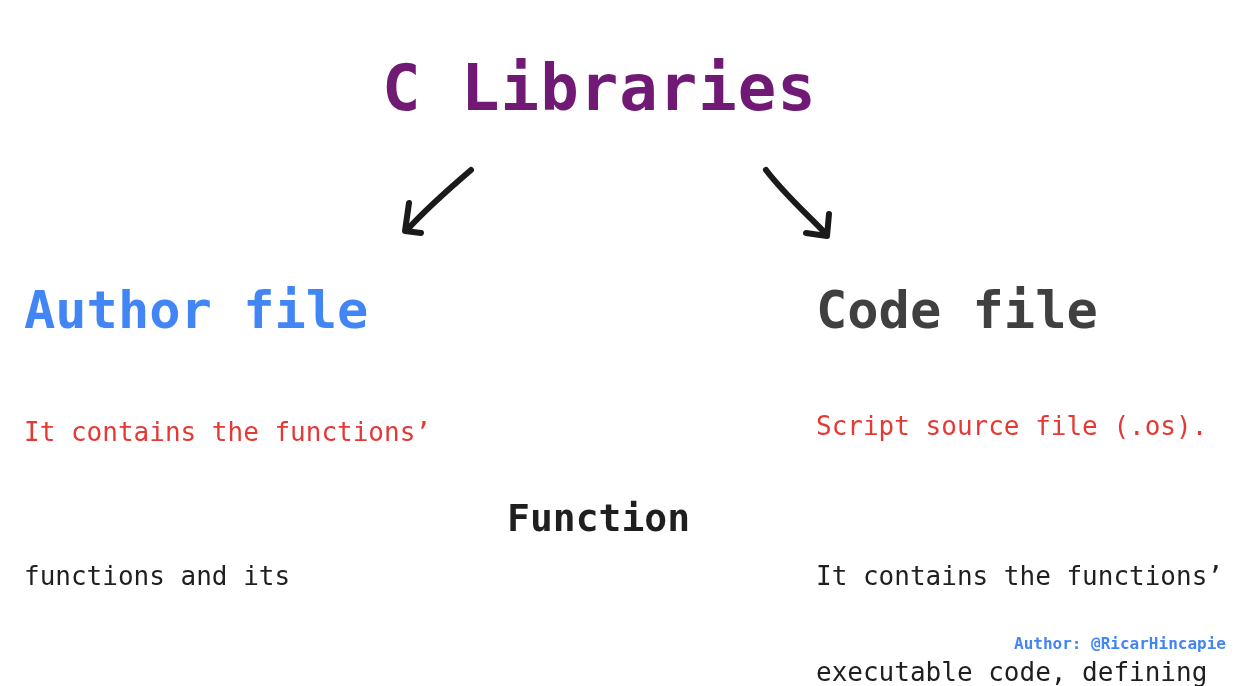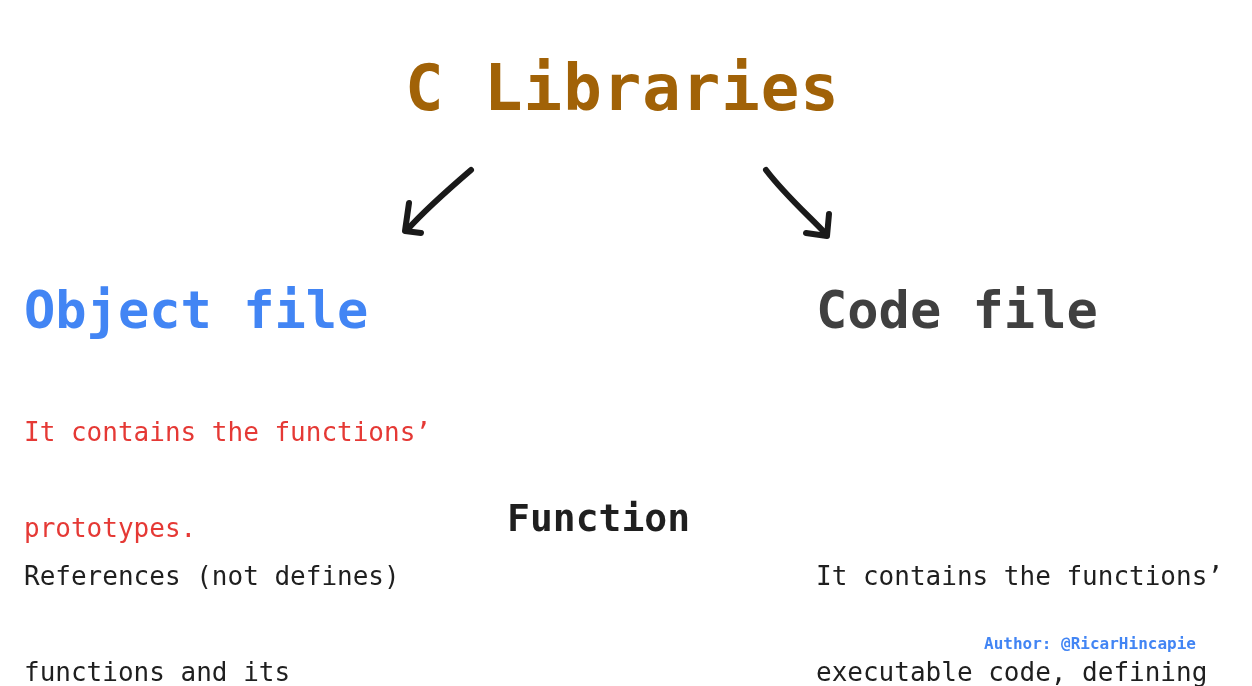--- a/index.html
+++ b/index.html
@@ -47,47 +47,46 @@
       line-height: 20px;
     }
     svg.arrow {
       position: absolute;
       overflow: visible;
     }
   </style>
 </head>
 <body>
 
-<div class="abs title" style="color:#a16207;margin-left:23px;">C Libraries</div>
+<div class="abs title" style="color:#701a75;">C Libraries</div>
 
 <svg class="arrow" width="1252" height="686" style="left:0;top:0;pointer-events:none;">
   <path d="M471 170 C 450 188, 425 210, 407 230" stroke="#1a1a1a" stroke-width="6" fill="none" stroke-linecap="round"></path>
   <path d="M409 203 L 405 231 L 421 233" stroke="#1a1a1a" stroke-width="6" fill="none" stroke-linecap="round" stroke-linejoin="round"></path>
 </svg>
 <svg class="arrow" width="1252" height="686" style="left:0;top:0;pointer-events:none;">
   <path d="M766 170 C 785 195, 808 215, 826 234" stroke="#1a1a1a" stroke-width="6" fill="none" stroke-linecap="round"></path>
   <path d="M829 214 L 827 236 L 806 233" stroke="#1a1a1a" stroke-width="6" fill="none" stroke-linecap="round" stroke-linejoin="round"></path>
 </svg>
 
-<div class="abs heading" style="left:24px;top:280px;color:#4285f4;">Object file</div>
+<div class="abs heading" style="left:24px;top:280px;color:#4285f4;">Author file</div>
 <div class="abs sub" style="left:24px;top:352px;color:#e53935;">
   <div>It contains the functions’</div>
-  <div>prototypes.</div>
 </div>
 <div class="abs body-text" style="left:24px;top:496px;color:#1f1f1f;">
-  <div>References (not defines)</div>
   <div>functions and its</div>
   
   
 </div>
 
 <div class="abs center-label" style="left:507px;top:496px;color:#1f1f1f;">Function</div>
 
 <div class="abs heading" style="left:816px;top:280px;color:#404040;">Code file</div>
 <div class="abs sub" style="left:816px;top:346px;color:#e53935;">
+  <div>Script source file (.os).</div>
 </div>
 <div class="abs body-text" style="left:816px;top:496px;color:#1f1f1f;">
   <div>It contains the functions’</div>
   <div>executable code, defining</div>
   
 </div>
 
-<div class="abs author" style="left:984px;top:634px;color:#4285f4;">Author: @RicarHincapie</div>
+<div class="abs author" style="left:1014px;top:634px;color:#4285f4;">Author: @RicarHincapie</div>
 
 </body></html>

